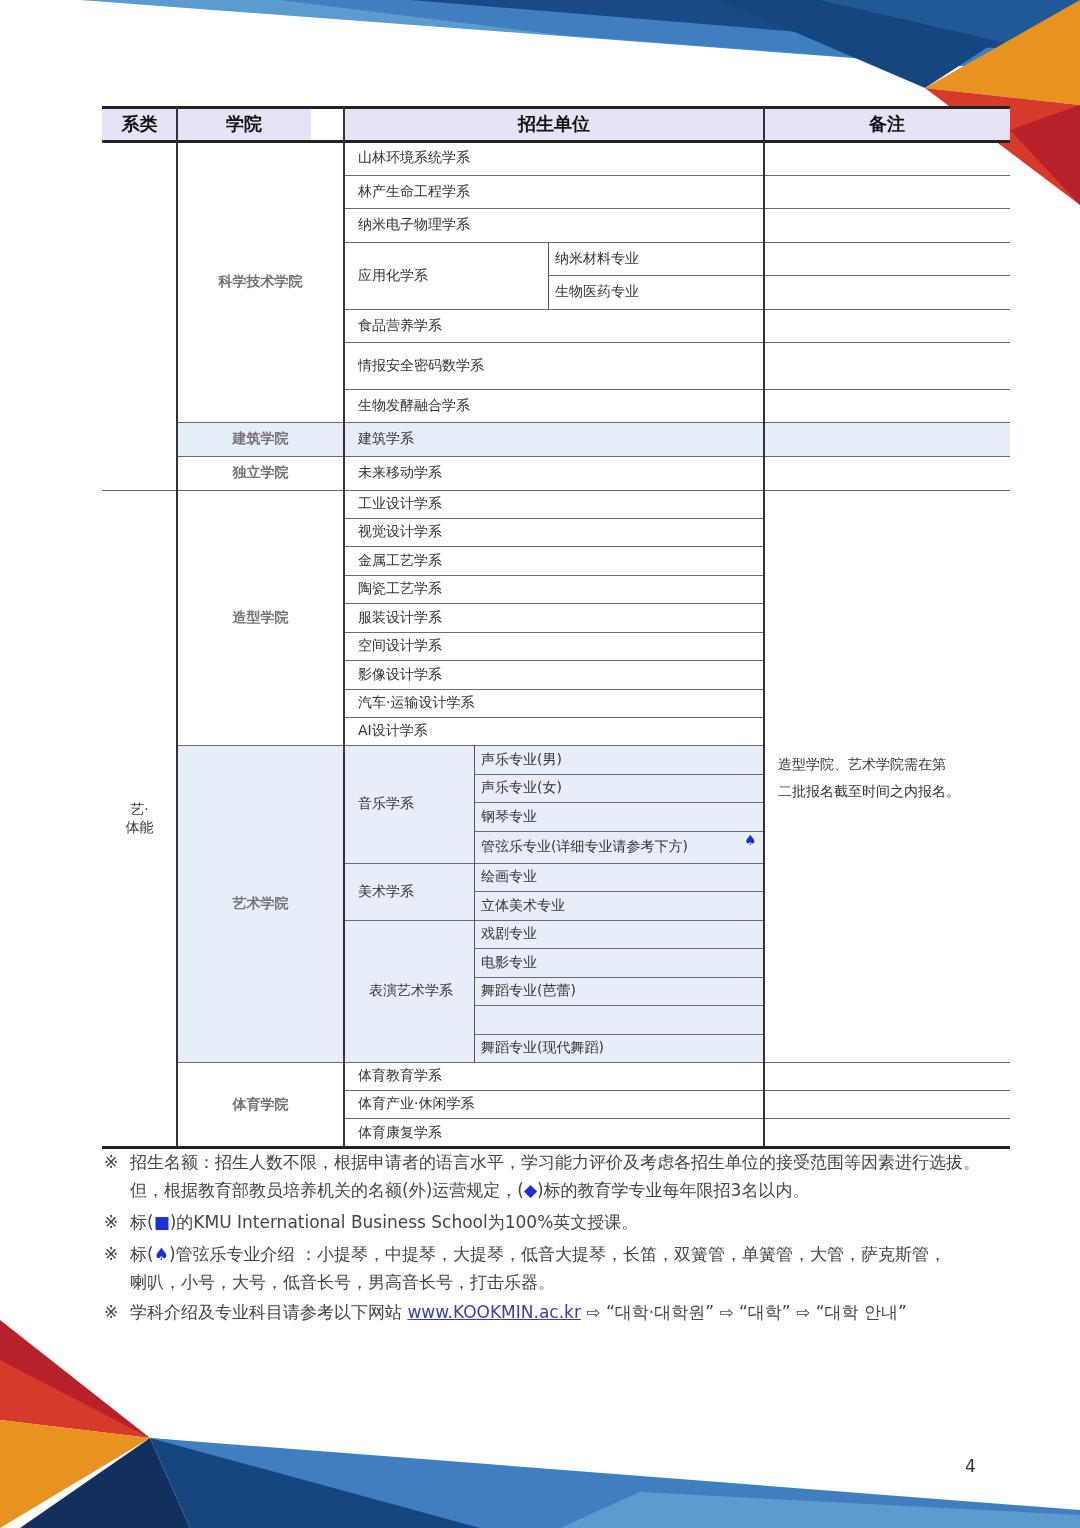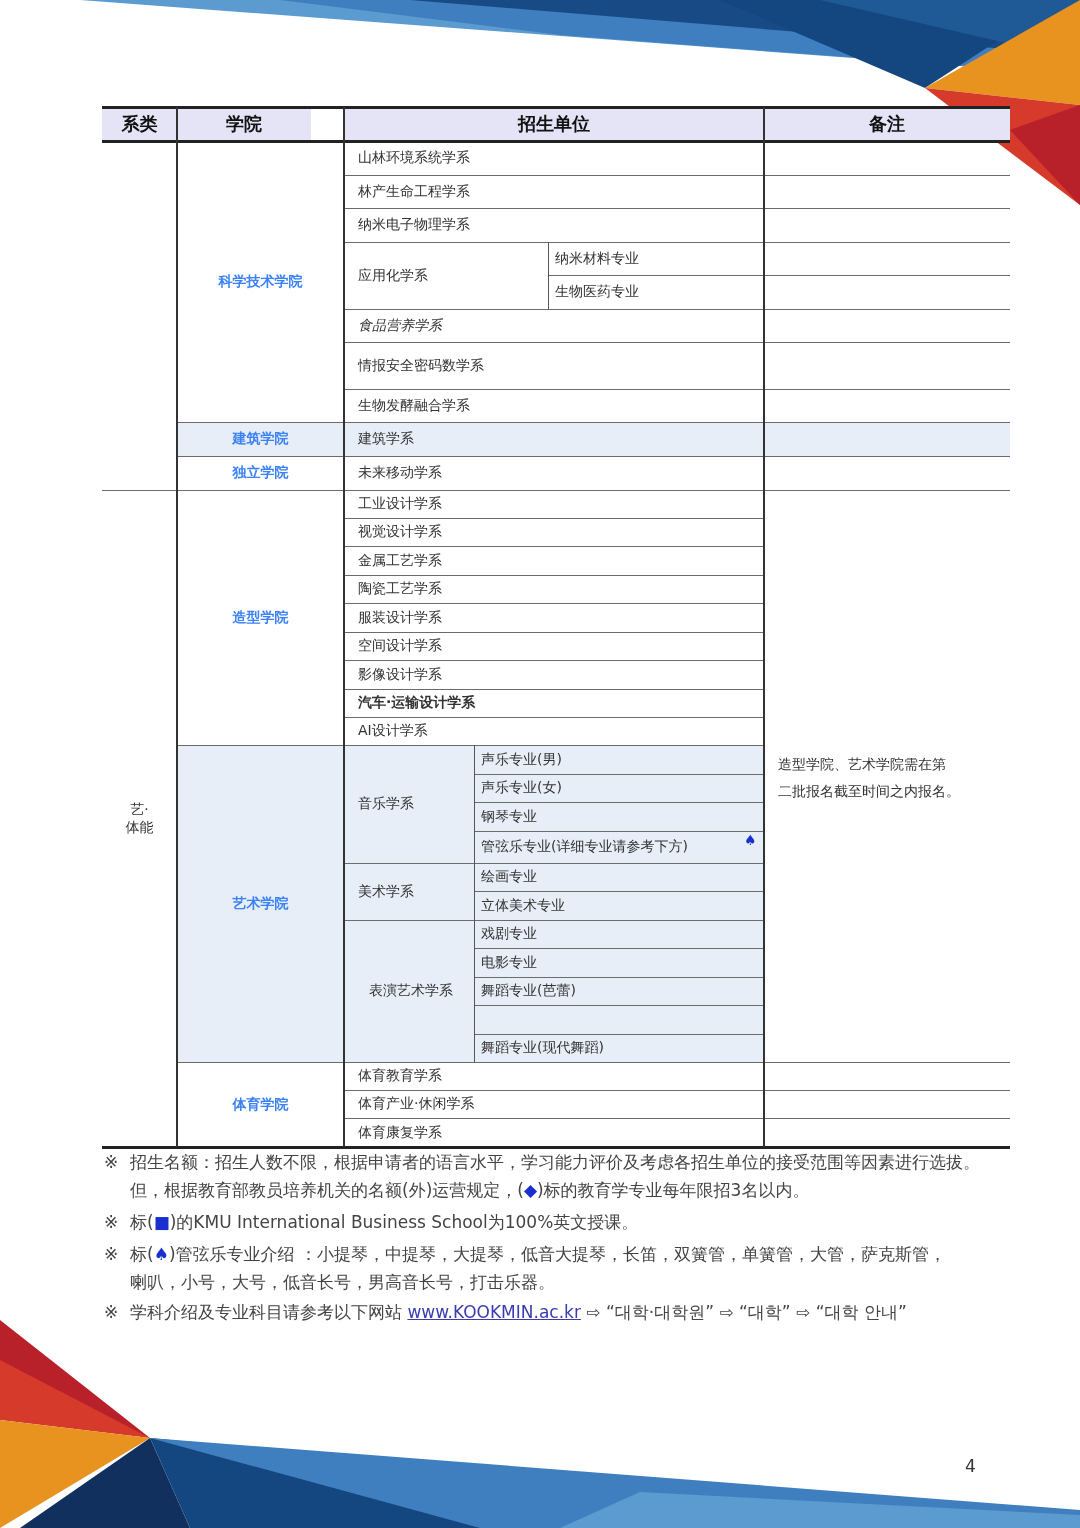--- a/index.html
+++ b/index.html
@@ -4,21 +4,21 @@
 <style>
   html, body { margin:0; padding:0; }
   body { width:1080px; height:1528px; position:relative; background:#ffffff; overflow:hidden;
          font-family: "DejaVu Sans", "Liberation Sans", sans-serif; color:#333; }
   .bg { position:absolute; left:0; top:0; width:1080px; height:1528px; z-index:0; }
   .tbl { position:absolute; left:0; top:0; width:1080px; height:1528px; z-index:1; }
   .cell { position:absolute; box-sizing:border-box; display:flex; align-items:center; font-size:14px; color:#333; }
   .hdr { background:#e4e4f6; font-weight:bold; justify-content:center; color:#111; font-size:18px; }
   .left { padding-left:14px; }
   .center { justify-content:center; text-align:center; }
-  .bold { font-weight:bold; color:#3b82f6; }
+  .bold { font-weight:bold; color:#737373; }
   .shade { background:#e7eef7; }
   .hline { position:absolute; height:0; border-top:1.5px solid #6b6b6b; z-index:2; }
   .hline.thick { border-top:3px solid #222; }
   .vline { position:absolute; width:0; border-left:1.5px solid #555; z-index:2; }
   .vline.thick { border-left:2px solid #333; }
   .note { position:absolute; left:104px; font-size:17px; color:#444; line-height:28px; z-index:1; white-space:nowrap; }
   .note .mark { display:inline-block; width:26px; }
   .note .indent { padding-left:26px; }
   .link { color:#3b3bb0; text-decoration:underline; }
   .sym-blue { color:#1a2fd0; }
@@ -58,21 +58,21 @@
   <div class="cell shade" style="left:177px;top:422px;width:833px;height:34px;"></div>
   <div class="cell shade" style="left:177px;top:745px;width:587px;height:317px;"></div>
 
   <div class="cell center bold" style="left:177px;top:141px;width:167px;height:281px;">科学技术学院</div>
   <div class="cell left" style="left:344px;top:141px;width:420px;height:34px;">山林环境系统学系</div>
   <div class="cell left" style="left:344px;top:175px;width:420px;height:33px;">林产生命工程学系</div>
   <div class="cell left" style="left:344px;top:208px;width:420px;height:34px;">纳米电子物理学系</div>
   <div class="cell left" style="left:344px;top:242px;width:205px;height:67px;">应用化学系</div>
   <div class="cell left" style="left:549px;top:242px;width:215px;height:33px;padding-left:6px;">纳米材料专业</div>
   <div class="cell left" style="left:549px;top:275px;width:215px;height:34px;padding-left:6px;">生物医药专业</div>
-  <div class="cell left" style="left:344px;top:309px;width:420px;height:33px;font-style:italic;">食品营养学系</div>
+  <div class="cell left" style="left:344px;top:309px;width:420px;height:33px;">食品营养学系</div>
   <div class="cell left" style="left:344px;top:342px;width:420px;height:47px;">情报安全密码数学系</div>
   <div class="cell left" style="left:344px;top:389px;width:420px;height:33px;">生物发酵融合学系</div>
 
   <div class="cell center bold" style="left:177px;top:422px;width:167px;height:34px;">建筑学院</div>
   <div class="cell left" style="left:344px;top:422px;width:420px;height:34px;">建筑学系</div>
 
   <div class="cell center bold" style="left:177px;top:456px;width:167px;height:34px;">独立学院</div>
   <div class="cell left" style="left:344px;top:456px;width:420px;height:34px;">未来移动学系</div>
 
   <div class="cell center" style="left:102px;top:490px;width:75px;height:657px;flex-direction:column;justify-content:center;">
@@ -81,21 +81,21 @@
   </div>
 
   <div class="cell center bold" style="left:177px;top:490px;width:167px;height:255px;">造型学院</div>
   <div class="cell left" style="left:344px;top:490px;width:420px;height:28px;">工业设计学系</div>
   <div class="cell left" style="left:344px;top:518px;width:420px;height:28px;">视觉设计学系</div>
   <div class="cell left" style="left:344px;top:546px;width:420px;height:29px;">金属工艺学系</div>
   <div class="cell left" style="left:344px;top:575px;width:384px;height:28px;">陶瓷工艺学系</div>
   <div class="cell left" style="left:344px;top:603px;width:420px;height:29px;">服装设计学系</div>
   <div class="cell left" style="left:344px;top:632px;width:420px;height:28px;">空间设计学系</div>
   <div class="cell left" style="left:344px;top:660px;width:420px;height:29px;">影像设计学系</div>
-  <div class="cell left" style="left:344px;top:689px;width:420px;height:28px;font-weight:bold;">汽车·运输设计学系</div>
+  <div class="cell left" style="left:344px;top:689px;width:420px;height:28px;">汽车·运输设计学系</div>
   <div class="cell left" style="left:344px;top:717px;width:420px;height:28px;">AI设计学系</div>
 
   <div class="cell center bold" style="left:177px;top:745px;width:167px;height:317px;">艺术学院</div>
   <div class="cell left" style="left:344px;top:745px;width:131px;height:118px;">音乐学系</div>
   <div class="cell" style="left:475px;top:745px;width:289px;height:29px;padding-left:6px;">声乐专业(男)</div>
   <div class="cell" style="left:475px;top:774px;width:289px;height:28px;padding-left:6px;">声乐专业(女)</div>
   <div class="cell" style="left:475px;top:802px;width:289px;height:29px;padding-left:6px;">钢琴专业</div>
   <div class="cell" style="left:475px;top:831px;width:289px;height:32px;padding-left:6px;">管弦乐专业(详细专业请参考下方)</div>
   <span class="spade">♠</span>
 

